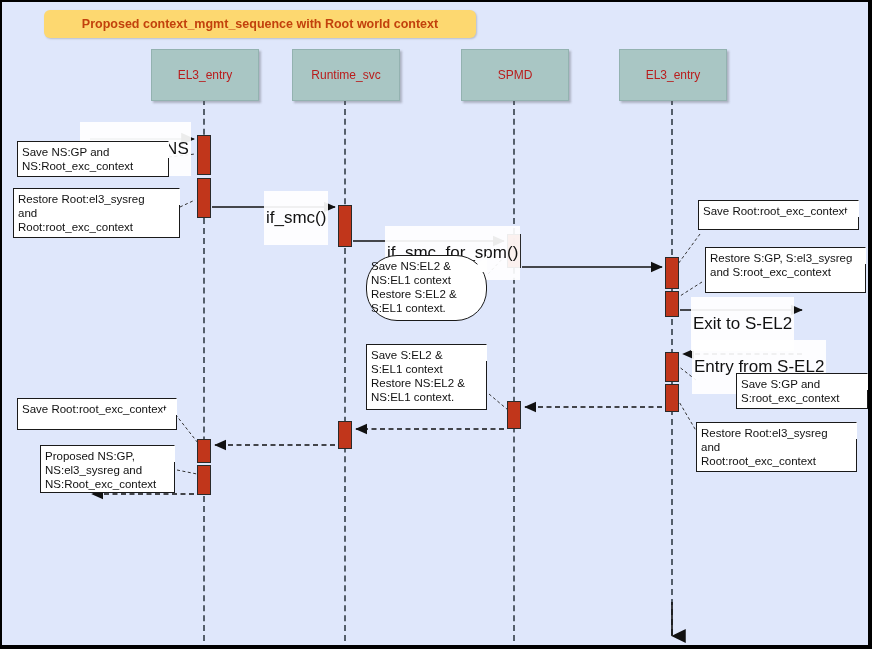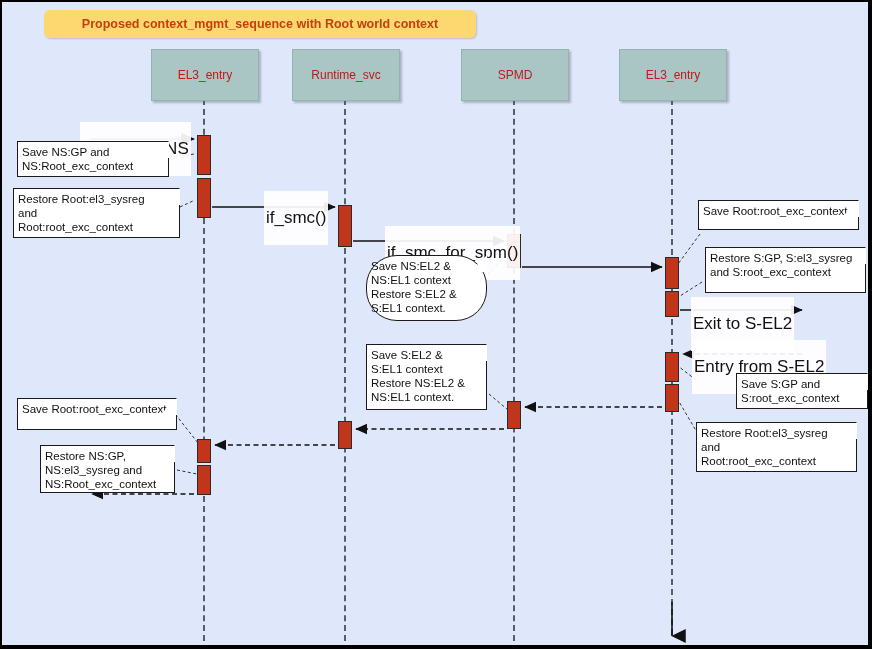--- a/index.html
+++ b/index.html
@@ -221,17 +221,17 @@
 and
 Root:root_exc_context</div>
 
   <div class="abs note" style="left:364px; top:342px; width:121px; height:66px;">Save S:EL2 &amp;
 S:EL1 context
 Restore NS:EL2 &amp;
 NS:EL1 context.</div>
 
   <div class="abs note" style="left:15px; top:396px; width:160px; height:32px;">Save Root:root_exc_context</div>
 
-  <div class="abs note" style="left:38px; top:443px; width:135px; height:48px;">Restore NS:GP,
+  <div class="abs note" style="left:38px; top:443px; width:135px; height:48px;">Proposed NS:GP,
 NS:el3_sysreg and
 NS:Root_exc_context</div>
 
 </div>
 
 </body></html>

